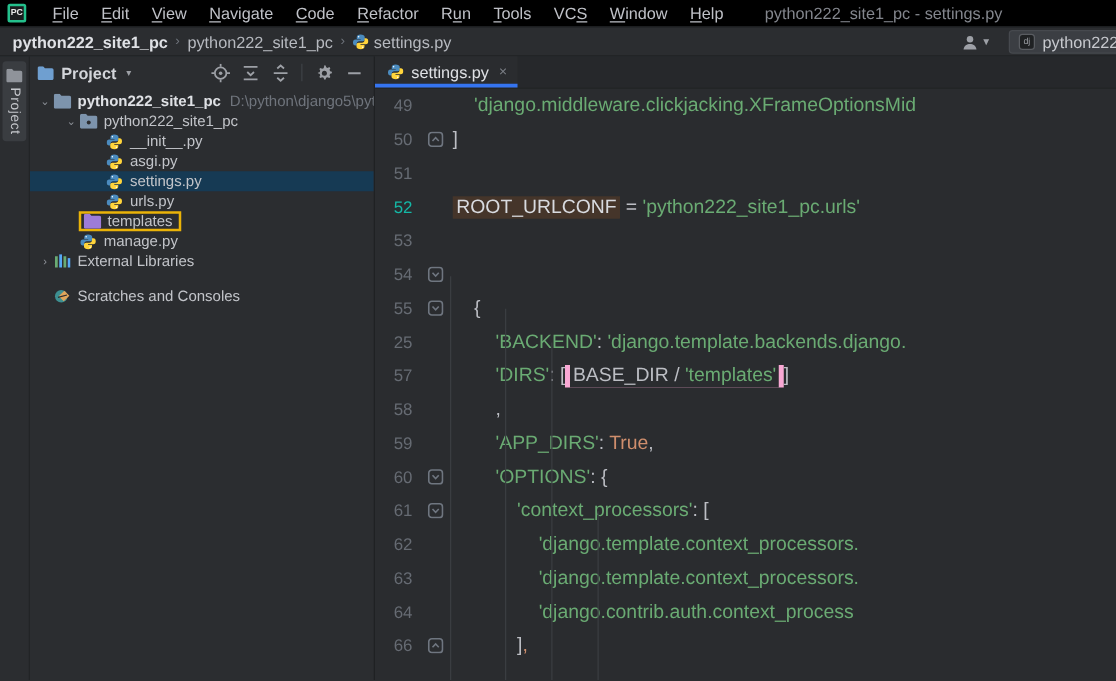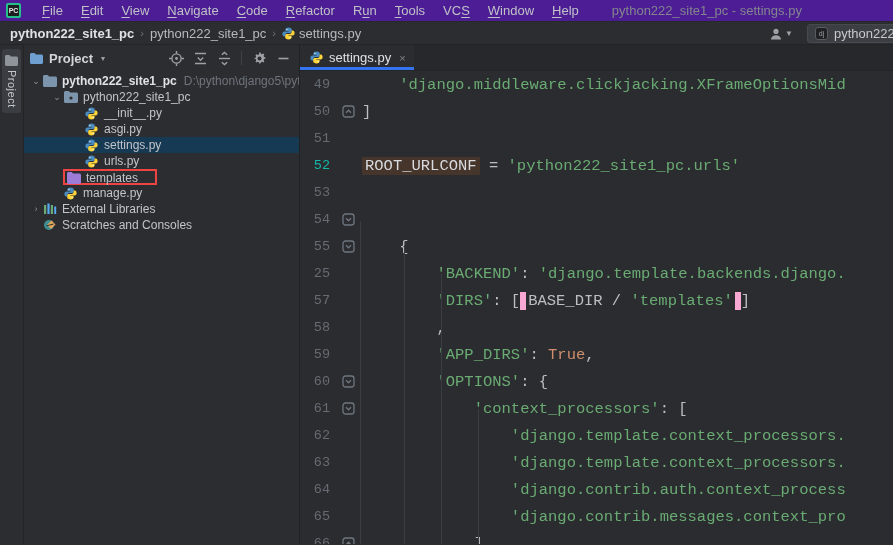--- a/index.html
+++ b/index.html
@@ -3,21 +3,21 @@
 <meta charset="utf-8">
 <style>
   * { margin:0; padding:0; box-sizing:border-box; }
   html,body { width:893px; height:545px; overflow:hidden; }
   body {
     font-family:"Liberation Sans","DejaVu Sans",sans-serif;
     background:#2b2d30; color:#bcbec4; font-size:13px;
     position:relative;
   }
   
-  .titlebar { height:22px; display:flex; align-items:center; background:#4c1d95; border-bottom:1px solid #26282b; padding-left:6px; }
+  .titlebar { height:22px; display:flex; align-items:center; background:#000000; border-bottom:1px solid #26282b; padding-left:6px; }
   .app-logo { width:15px; height:15px; border:2px solid #24c08c; border-radius:2px; background:#1b1d1f;
     color:#e8e8e8; font-size:7px; font-weight:bold; display:flex; align-items:center; justify-content:center; margin-right:12px; }
   .menus { display:flex; }
   .menu-item { padding:2px 9px; color:#bfc1c7; cursor:default; }
   .menu-item u { text-decoration:underline; text-underline-offset:2px; }
   .win-title { color:#83868d; margin-left:24px; }
   
   .navbar { height:23px; display:flex; align-items:center; background:#2b2d30; border-bottom:1px solid #222426; padding:0 8px; position:relative; }
   .crumb { display:flex; align-items:center; gap:4px; color:#b6b9bf; padding:1px 2px; }
   .crumb.bold { font-weight:bold; color:#dfe1e5; }
@@ -42,40 +42,40 @@
   .proj-actions { margin-left:auto; display:flex; align-items:center; gap:4px; }
   .tool-ic { width:20px; height:20px; display:flex; align-items:center; justify-content:center; border-radius:3px; color:#9da0a6; }
   .v-sep { width:1px; height:14px; background:#3e4145; margin:0 3px; }
   .tree { flex:1; overflow:hidden; padding-top:2px; font-size:12px; }
   .tree-row { height:16px; display:flex; align-items:center; white-space:nowrap; color:#c2c4c9; }
   .tree-row.selected { background:#163a54; }
   .tree-arrow { width:12px; flex:none; text-align:center; color:#8f939a; font-size:9px; }
   .tree-icon { width:15px; height:14px; flex:none; margin-right:5px; display:flex; align-items:center; justify-content:center; }
   .tree-label.bold { font-weight:bold; color:#dfe1e5; }
   .tree-path { color:#6f747c; margin-left:7px; }
-  .red-wrap { border:2px solid #ef4444; padding:0 17px 0 1px; display:flex; height:16px; }
+  .red-wrap { border:2px solid #eab308; padding:0 5px 0 1px; display:flex; align-items:center; height:16px; }
   
   .editor { flex:1; display:flex; flex-direction:column; background:#2a2c2f; min-width:0; }
   .tabbar { height:26px; background:#26282b; display:flex; flex:none; border-bottom:1px solid #222426; }
   .tab { display:flex; align-items:center; gap:6px; padding:0 8px 0 10px; background:#2a2c2f; position:relative; color:#dfe1e5; }
   .tab .underline { position:absolute; left:0; right:0; bottom:0; height:3px; background:#3574f0; }
   .tab-close { color:#7d8188; font-size:11px; margin-left:2px; }
   .code-area { position:relative; flex:1; overflow:hidden;
-    font-family:Liberation Mono, monospace; font-size:15.5px; }
+    font-family:Liberation Sans, sans-serif; font-size:15.5px; }
   .guide { position:absolute; width:1px; background:#3a3d41; }
   .line { height:27px; display:flex; align-items:center; white-space:pre; }
   .lnum { width:34px; flex:none; text-align:right; color:#666b73; font-size:13.5px; padding-right:4px; }
   .lnum.cur { color:#14b8a6; }
   .foldcol { width:28px; flex:none; display:flex; align-items:center; justify-content:center; }
   .lcontent { flex:1; overflow:hidden; }
   .tk-p { color:#bcbec4; }
   .tk-s { color:#6aab73;text-align:right; }
   .tk-k { color:#cf8e6d; }
   .tk-occ { background:#45352a; color:#d8dadf; padding:2px 3px; border-radius:2px; }
-  .tk-box { border:6px solid #f9a8d4; padding:1px 2px; }
+  .tk-box { border:4px solid #f9a8d4; padding:1px 2px; }
   svg { display:block; }
 </style>
 </head>
 <body>
 
 <div class="titlebar">
   <div class="app-logo">PC</div>
   <div class="menus" id="menus">
       <span class="menu-item"><u>F</u>ile</span>
       <span class="menu-item"><u>E</u>dit</span>
@@ -284,21 +284,21 @@
           <span class="tree-icon">
             <svg width="14" height="12" viewBox="0 0 14 12">
               <rect x="1" y="2" width="2.2" height="9" fill="#6aab73"></rect>
               <rect x="4.4" y="0.5" width="2.2" height="10.5" fill="#56a8f5"></rect>
               <rect x="7.8" y="2" width="2.2" height="9" fill="#6aab73"></rect>
               <rect x="11.2" y="3.5" width="2" height="7.5" fill="#56a8f5"></rect>
             </svg>
           </span>
           <span class="tree-label">External Libraries</span>
         </div>
-        <div class="tree-row" style="padding-left: 6px;">
+        <div class="tree-row" style="padding-left: 6px; margin-top: 12px;">
           <span class="tree-arrow"></span>
           <span class="tree-icon">
             <svg width="14" height="12" viewBox="0 0 14 12">
               <circle cx="6" cy="6" r="5" fill="#3d8f91"></circle>
               <path d="M8.5 1.5l4 4-4.5 4.5-4-4z" fill="#e0a55a"></path>
               <path d="M3.4 6.9l7.2-1.9" stroke="#2b2d30" stroke-width="1"></path>
             </svg>
           </span>
           <span class="tree-label">Scratches and Consoles</span>
         </div>
@@ -350,20 +350,19 @@
               <rect x="1" y="1" width="11" height="11" rx="2.5" fill="none" stroke="#6f7680" stroke-width="1.3"></rect>
               <path d="M4 5.2 6.5 7.8 9 5.2" fill="none" stroke="#6f7680" stroke-width="1.3"></path>
             </svg></span><span class="lcontent">        <span class="tk-s">'OPTIONS'</span><span class="tk-p">: {</span></span></div>
         <div class="line"><span class="lnum">61</span><span class="foldcol"><svg width="13" height="13" viewBox="0 0 13 13">
               <rect x="1" y="1" width="11" height="11" rx="2.5" fill="none" stroke="#6f7680" stroke-width="1.3"></rect>
               <path d="M4 5.2 6.5 7.8 9 5.2" fill="none" stroke="#6f7680" stroke-width="1.3"></path>
             </svg></span><span class="lcontent">            <span class="tk-s">'context_processors'</span><span class="tk-p">: [</span></span></div>
         <div class="line"><span class="lnum">62</span><span class="foldcol"></span><span class="lcontent">                <span class="tk-s">'django.template.context_processors.</span></span></div>
         <div class="line"><span class="lnum">63</span><span class="foldcol"></span><span class="lcontent">                <span class="tk-s">'django.template.context_processors.</span></span></div>
         <div class="line"><span class="lnum">64</span><span class="foldcol"></span><span class="lcontent">                <span class="tk-s">'django.contrib.auth.context_process</span></span></div>
-        <div class="line"><span class="lnum">65</span><span class="foldcol"></span><span class="lcontent">                <span class="tk-s">'django.contrib.messages.context_pro</span></span></div>
         <div class="line"><span class="lnum">66</span><span class="foldcol"><svg width="13" height="13" viewBox="0 0 13 13">
               <rect x="1" y="1" width="11" height="11" rx="2.5" fill="none" stroke="#6f7680" stroke-width="1.3"></rect>
               <path d="M4 7.8 6.5 5.2 9 7.8" fill="none" stroke="#6f7680" stroke-width="1.3"></path>
             </svg></span><span class="lcontent">            <span class="tk-p">]</span><span class="tk-k">,</span></span></div>
       </div>
   </div>
 </div>
 
 </body></html>

